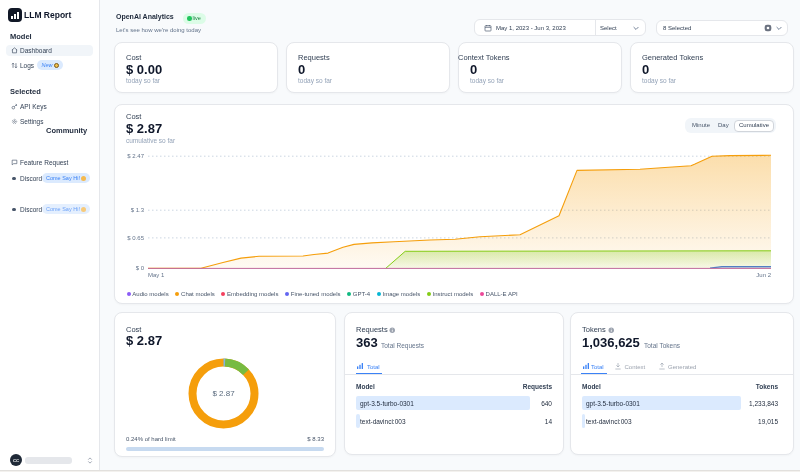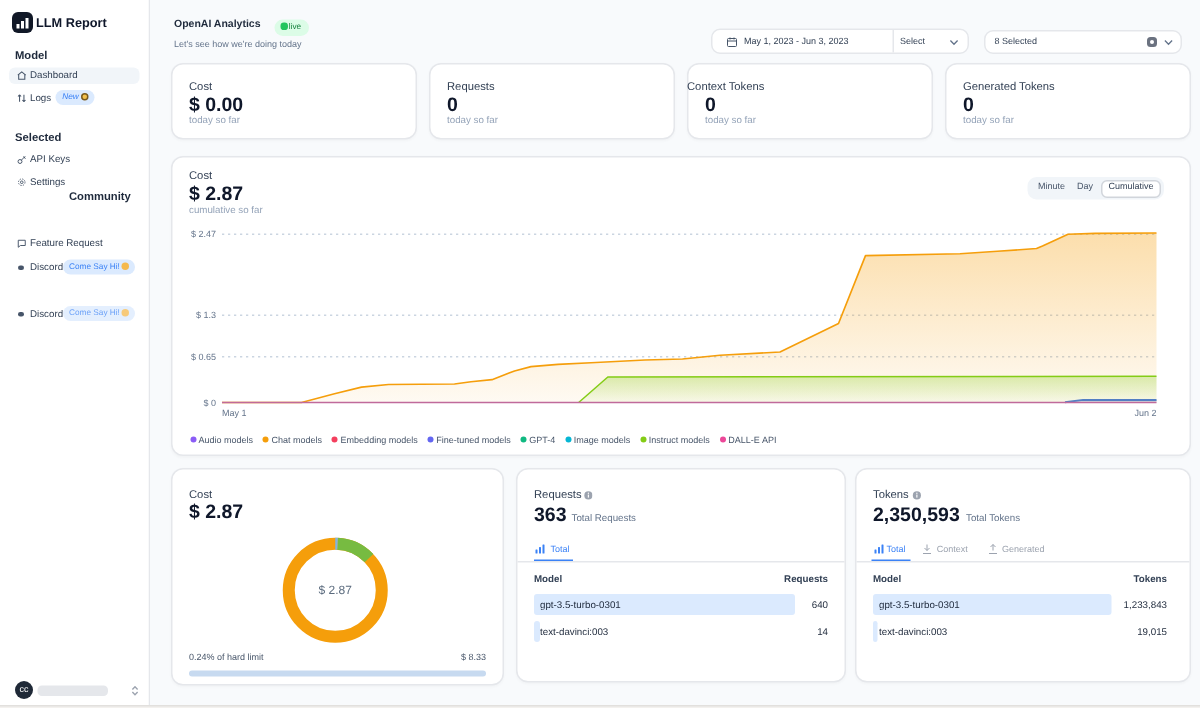--- a/index.html
+++ b/index.html
@@ -237,21 +237,21 @@
   <div class="abs" style="left:356px;top:413.5px;width:3.5px;height:14.5px;background:#dbeafe;border-radius:2px;"></div>
   <div class="abs tbl" style="left:360px;top:418px;">text-davinci:003</div>
   <div class="abs tbl" style="left:356px;top:418px;width:196px;text-align:right;">14</div>
 
   <div class="abs t75" style="left:582px;top:324.5px;">Tokens</div>
   <svg class="abs" style="left:607.5px;top:327px;" width="6.5" height="6.5" viewBox="0 0 24 24" fill="#9ca3af">
       <circle cx="12" cy="12" r="10"></circle>
       <rect x="10.6" y="10" width="2.8" height="7.5" fill="#fff"></rect>
       <circle cx="12" cy="6.8" r="1.6" fill="#fff"></circle>
     </svg>
-  <div class="abs big" style="left:582px;top:335px;">2,350,593</div>
+  <div class="abs big" style="left:582px;top:335px;">1,036,625</div>
   <div class="abs sub" style="left:644px;top:341.5px;color:#64748b;">Total Tokens</div>
   <svg class="abs" style="left:582px;top:362px;" width="8" height="8" viewBox="0 0 24 24" fill="#3b82f6">
       <rect x="3" y="13" width="4" height="8" rx="1"></rect>
       <rect x="10" y="8" width="4" height="13" rx="1"></rect>
       <rect x="17" y="3" width="4" height="18" rx="1"></rect>
     </svg>
   <div class="abs" style="left:591px;top:363.5px;font-size:6px;color:#3b82f6;">Total</div>
   <svg class="abs" style="left:614px;top:362px;" width="8" height="8" viewBox="0 0 24 24" fill="none" stroke="#9ca3af" stroke-width="2">
       <path d="M12 3v12M12 15l-5-5M12 15l5-5M4 21h16"></path>
     </svg>

